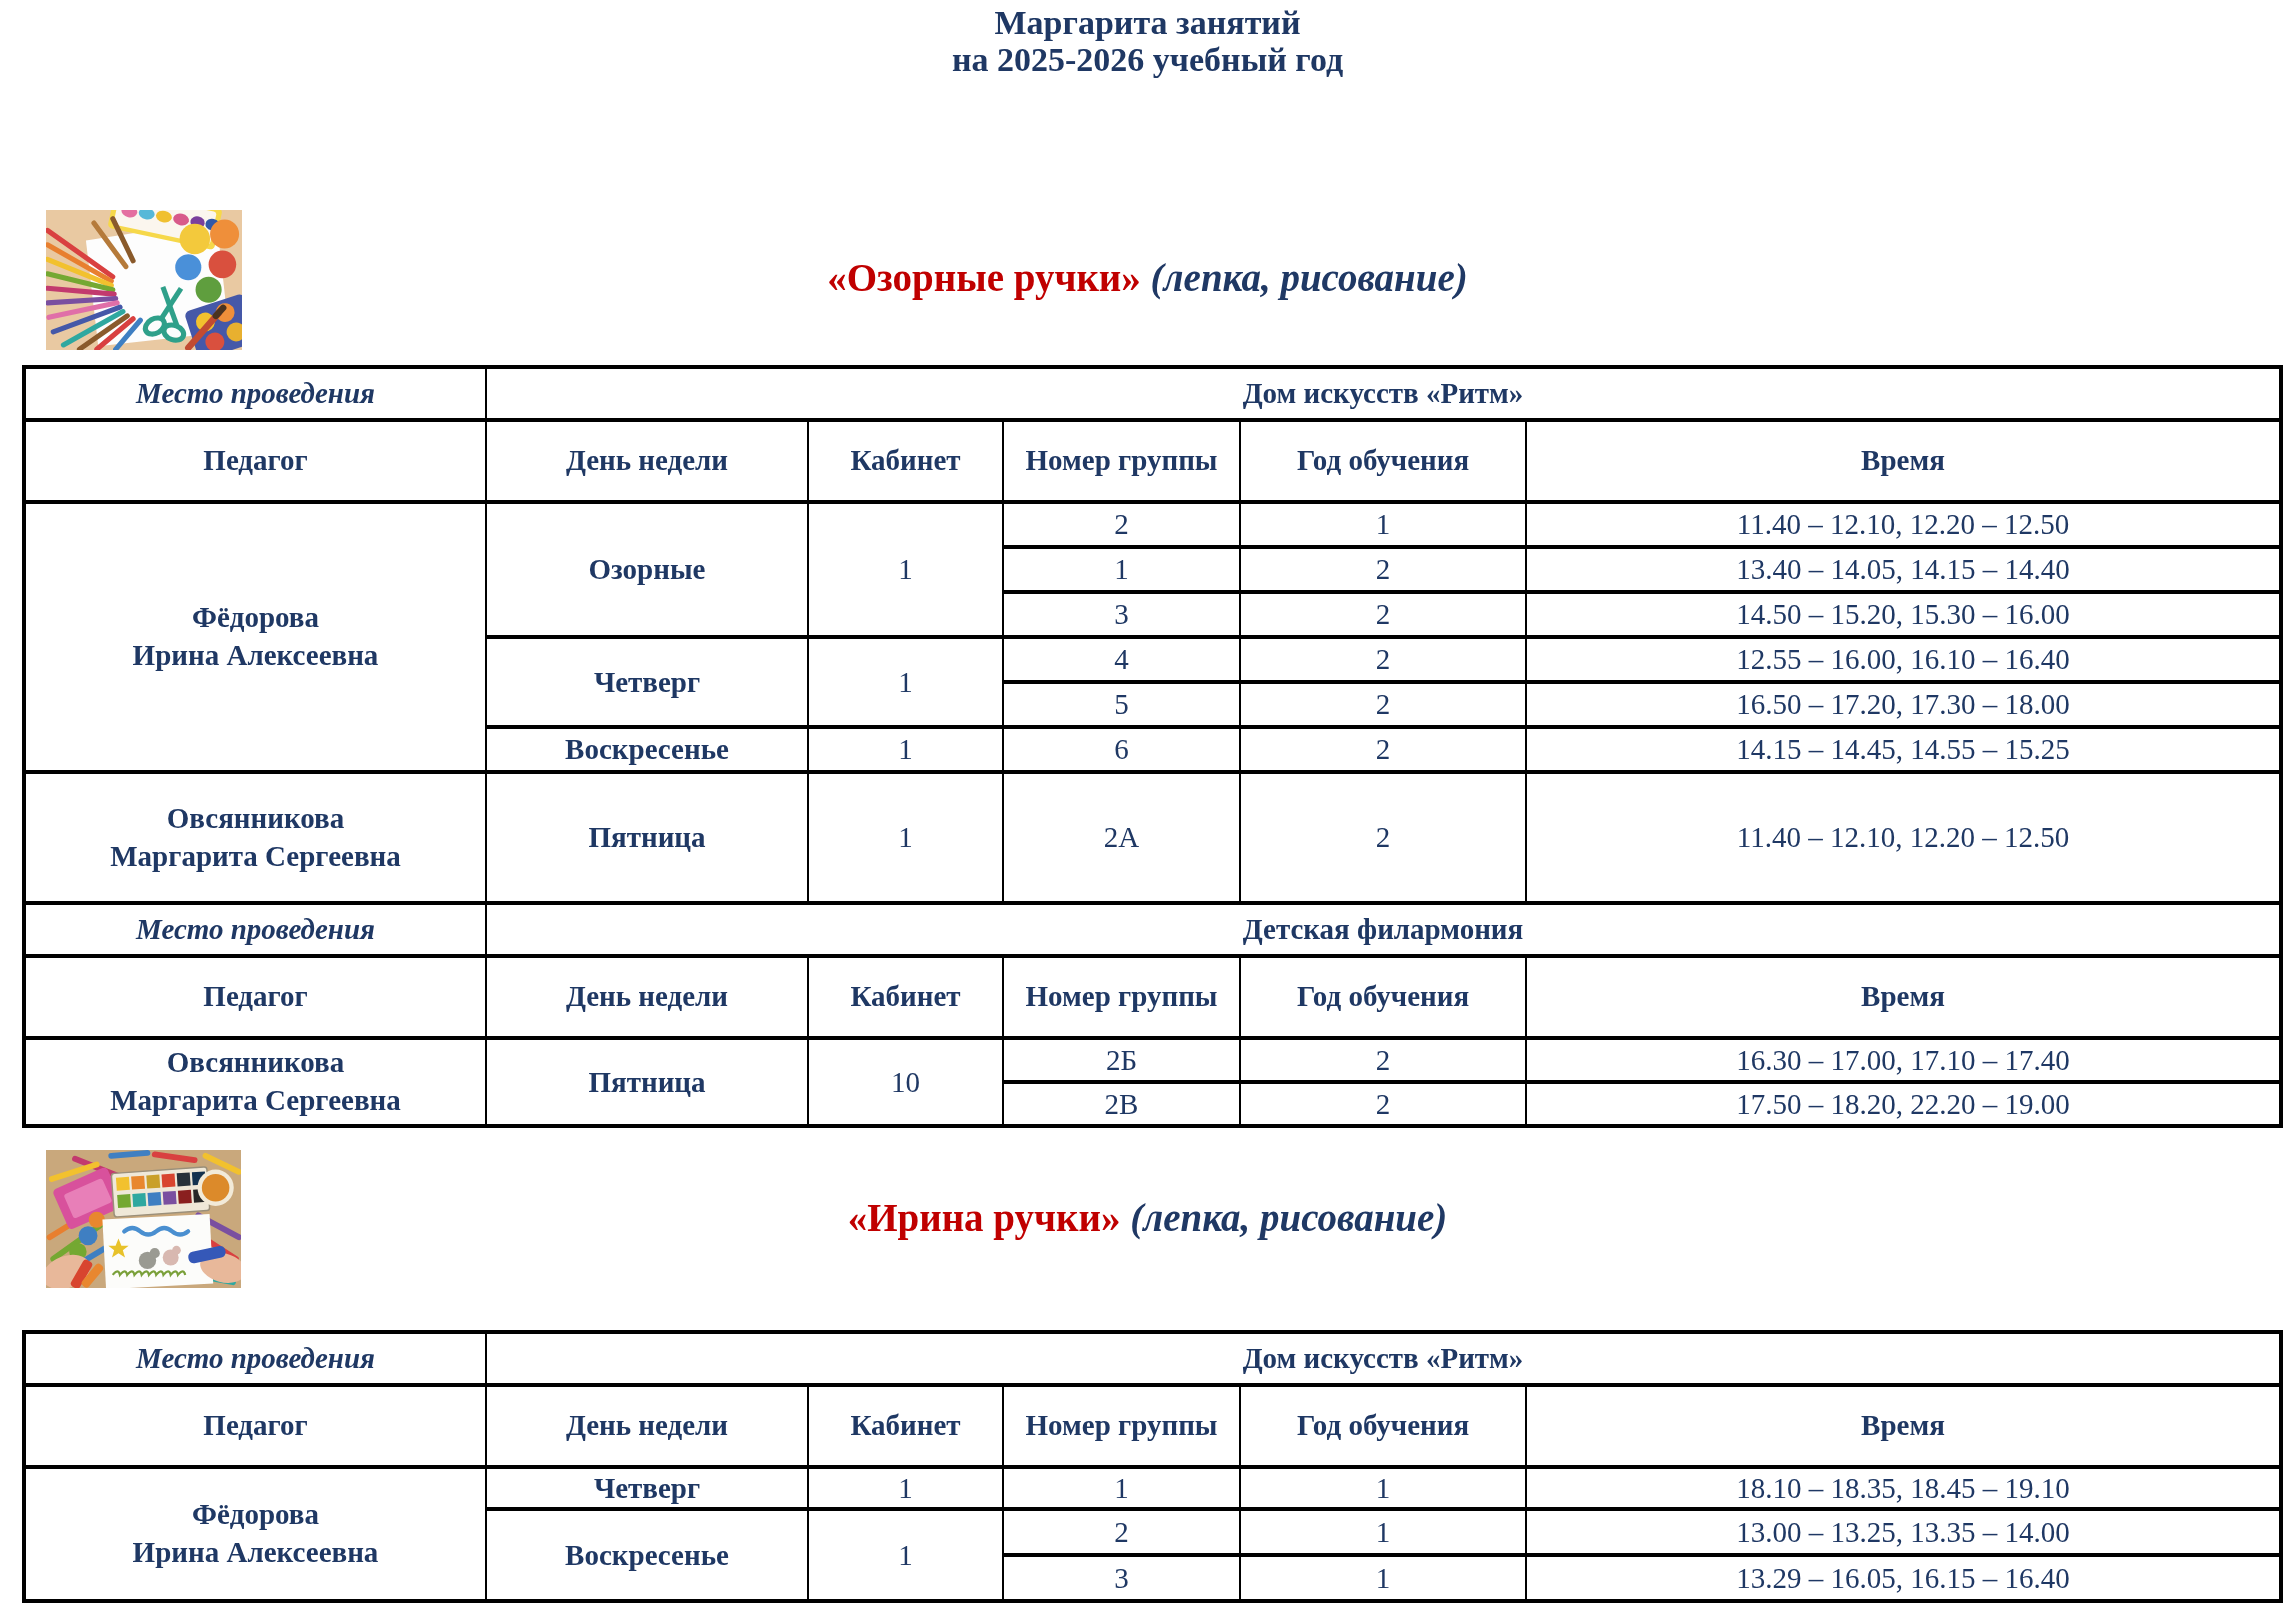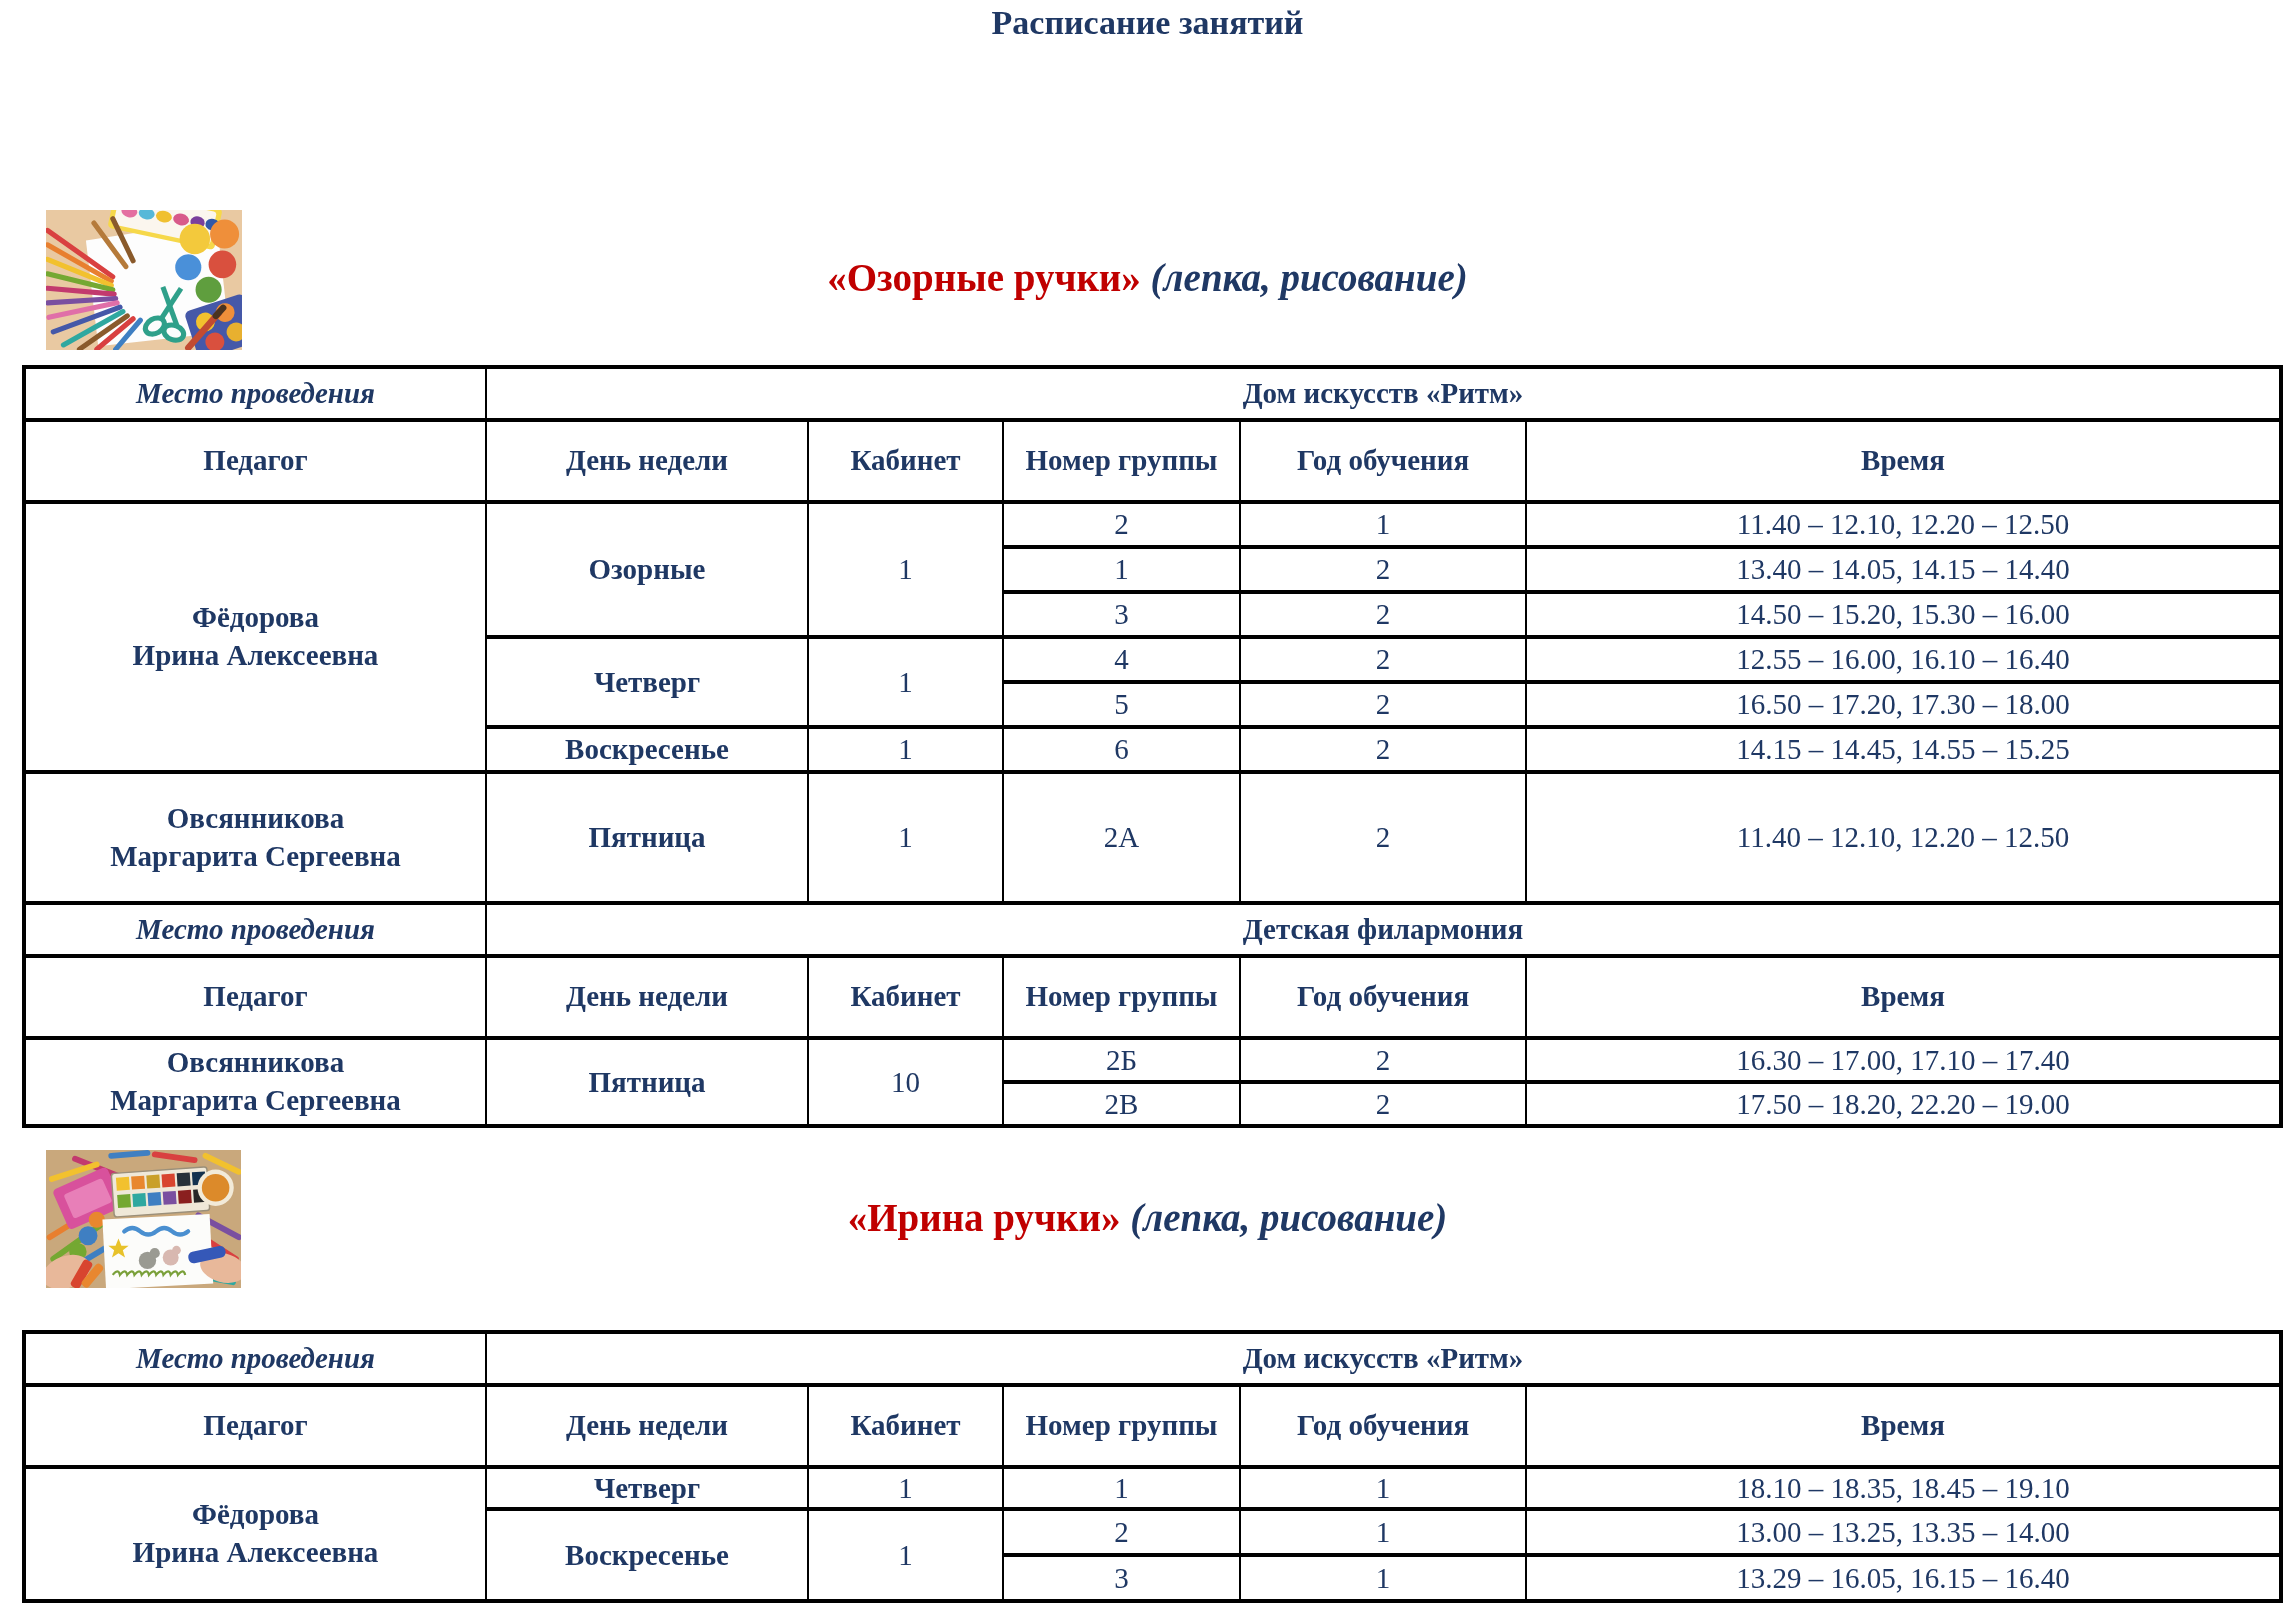--- a/index.html
+++ b/index.html
@@ -49,21 +49,22 @@
   td.va-bottom { vertical-align:bottom; padding-bottom:8.7px; }
   td.bb-thin { border-bottom-width:1.5px; }
   td.bt-thin { border-top-width:1.5px; }
 </style>
 </head>
 <body>
 
 <div class="page">
 
   <div class="titles">
-    <div class="l1">Расписание занятий</div>
+    <div class="l1">Маргарита занятий</div>
+    <div class="l3">на 2025-2026 учебный год</div>
   </div>
 
   <div class="illus" id="illus1">
     <svg viewBox="0 0 270 193" preserveAspectRatio="none">
       <rect width="270" height="193" fill="#e9c9a2"></rect>
       <polygon points="55,42 235,14 252,168 72,188" fill="#fdfdfd"></polygon>
       <g transform="rotate(12 160 30)">
         <rect x="85" y="-18" width="150" height="58" rx="6" fill="#f6d84a"></rect>
         <rect x="92" y="-12" width="136" height="46" rx="4" fill="#fbf6ee"></rect>
         <ellipse cx="110" cy="12" rx="11" ry="8" fill="#e46fa0"></ellipse>

